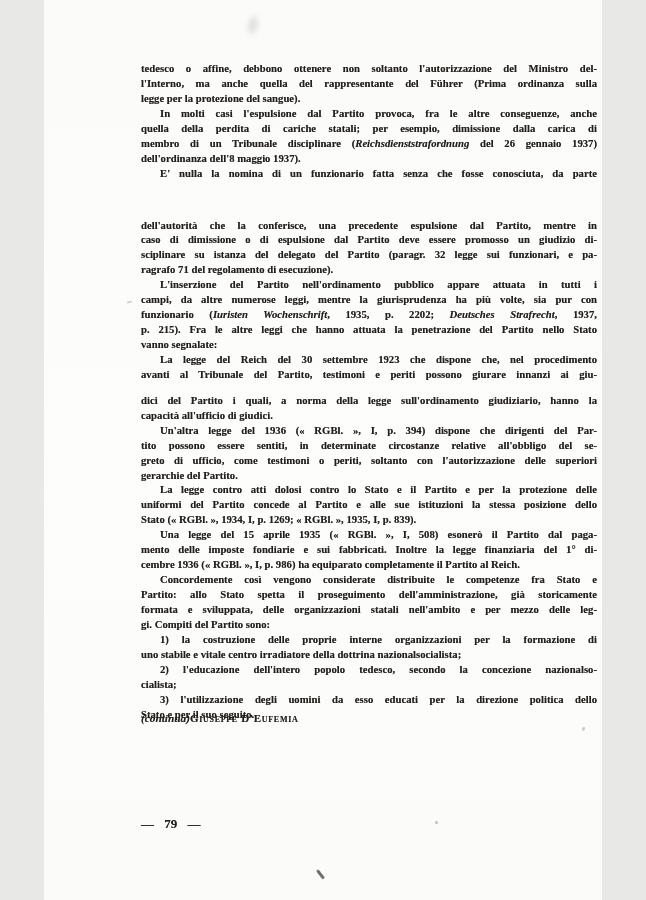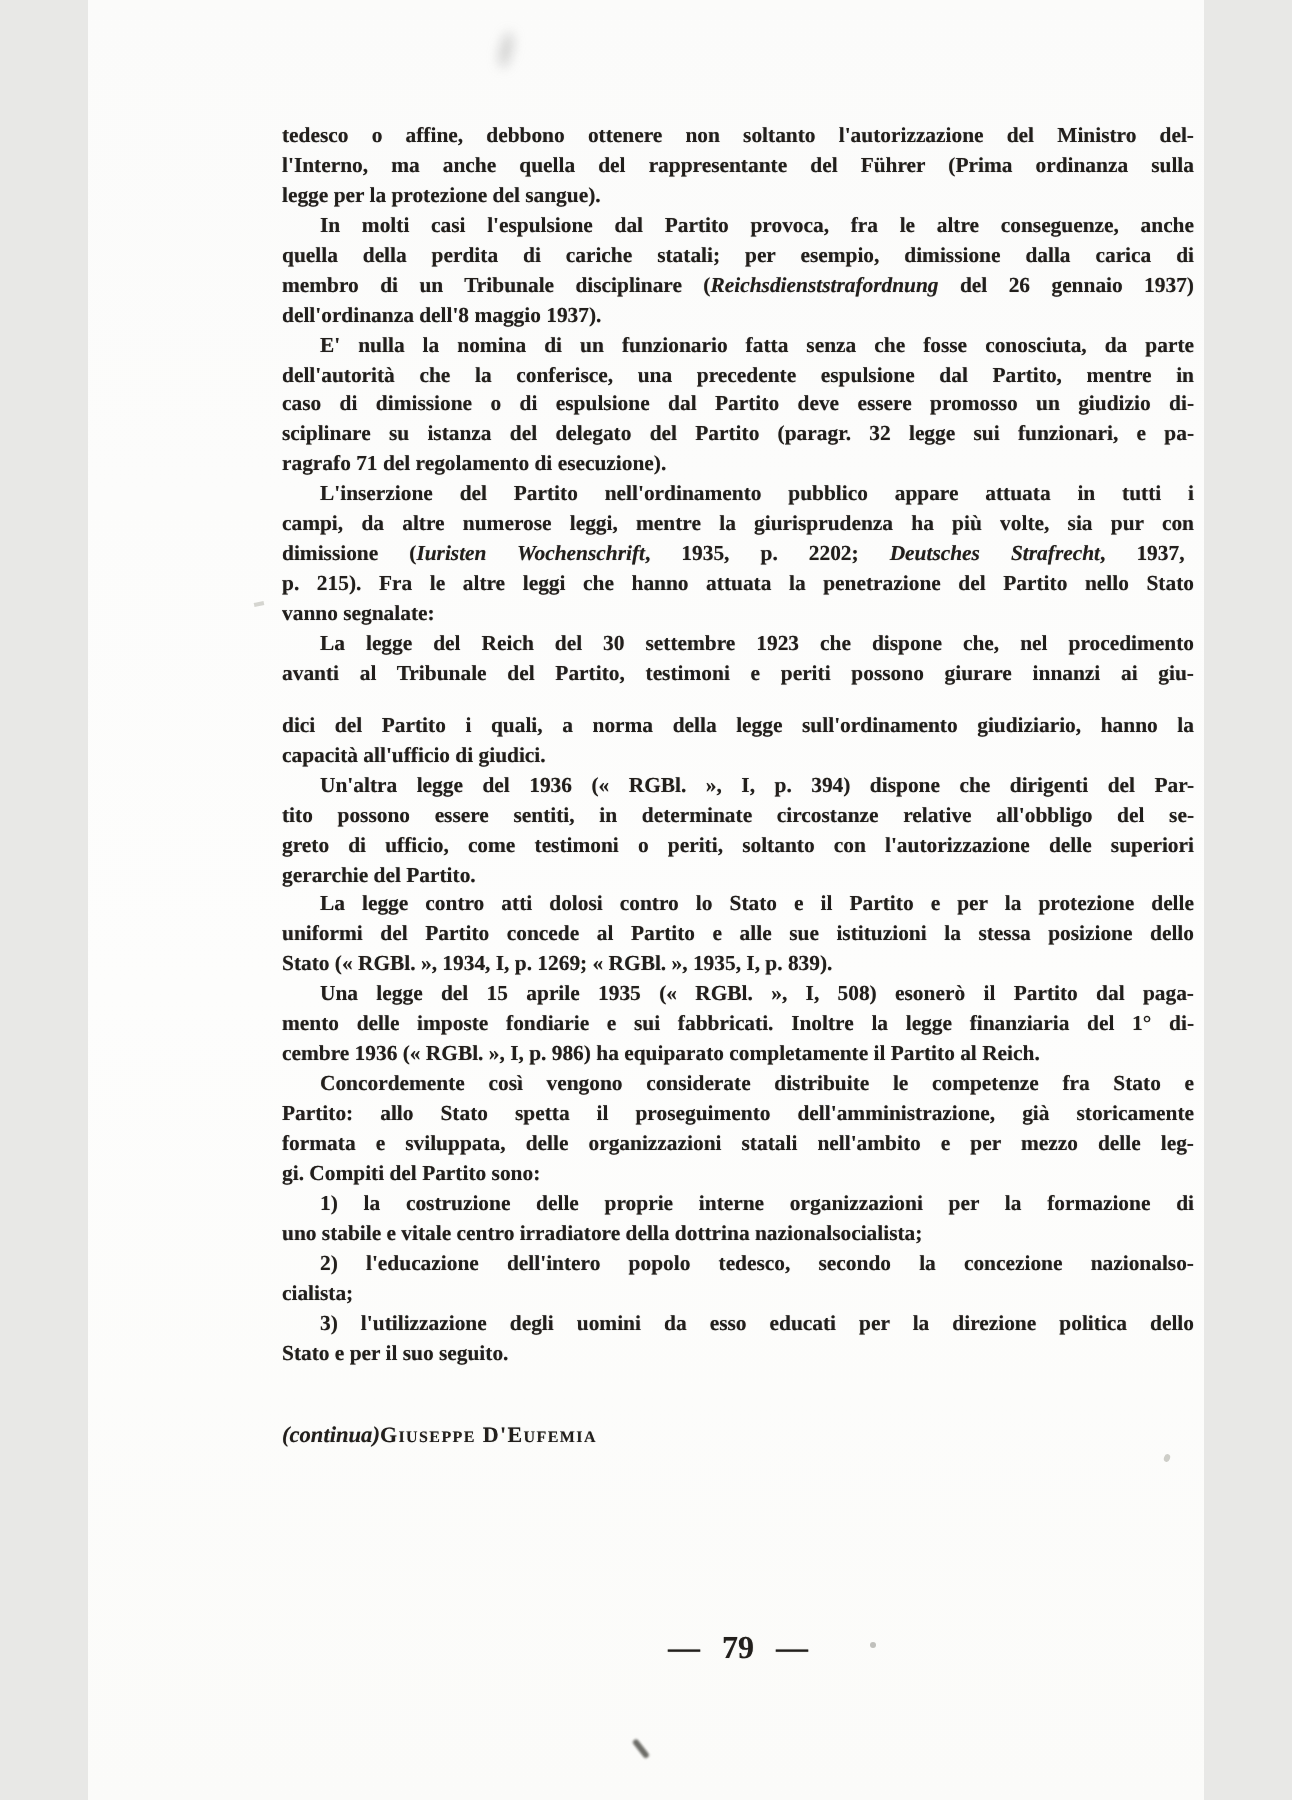--- a/index.html
+++ b/index.html
@@ -23,21 +23,21 @@
   .footer{
     position:absolute;left:97px;top:712px;width:456px;
     display:flex;justify-content:flex-start;align-items:baseline;
     font-size:11.3px;font-weight:700;
     text-shadow:0 0 .4px rgba(34,31,28,.5);
   }
   .cont{font-style:italic;}
   .sig{font-variant:small-caps;letter-spacing:.7px;padding-right:30px;font-size:11px;}
   .pageno{
     position:absolute;left:97px;top:816px;width:456px;
-    text-align:center;font-size:16px;font-weight:700;word-spacing:7px;
+    font-size:13px;font-weight:700;word-spacing:7px;
     text-shadow:0 0 .4px rgba(34,31,28,.5);
   }
   
   .smudge{position:absolute;left:206px;top:16px;width:6px;height:18px;
     background:rgba(140,140,140,.38);border-radius:50%;filter:blur(3px);transform:rotate(12deg);}
   .inkmark{position:absolute;left:275px;top:869px;width:2.5px;height:11px;
     background:#6e6e69;border-radius:2px;transform:rotate(-38deg);filter:blur(.4px);}
   .dot1{position:absolute;left:391px;top:821px;width:3px;height:3px;
     background:#b5b5b0;border-radius:50%;opacity:.85;}
   .dot2{position:absolute;left:538px;top:727px;width:3px;height:4px;
@@ -59,29 +59,29 @@
         <div class="tl last"><span>legge per la protezione del sangue).</span></div>
       </div>
       <div class="para">
         <div class="tl ind" style="word-spacing: 8.16193px;"><span>In molti casi l'espulsione dal Partito provoca, fra le altre conseguenze, anche</span></div>
         <div class="tl" style="word-spacing: 9.78835px;"><span>quella della perdita di cariche statali; per esempio, dimissione dalla carica di</span></div>
         <div class="tl" style="word-spacing: 8.02778px;"><span>membro di un Tribunale disciplinare (</span><i>Reichsdienststrafordnung</i><span> del 26 gennaio 1937)</span></div>
         <div class="tl last"><span>dell'ordinanza dell'8 maggio 1937).</span></div>
       </div>
       <div class="para">
         <div class="tl ind" style="word-spacing: 6.34615px;"><span>E' nulla la nomina di un funzionario fatta senza che fosse conosciuta, da parte</span></div>
-        <div class="tl" style="word-spacing: 9.6625px;"><span>dell'autorità che la conferisce, una precedente espulsione dal Partito, mentre in</span></div>
+        <div class="tl" style="word-spacing: 9.6625px; margin-top: 37px;"><span>dell'autorità che la conferisce, una precedente espulsione dal Partito, mentre in</span></div>
         <div class="tl" style="word-spacing: 6.53606px;"><span>caso di dimissione o di espulsione dal Partito deve essere promosso un giudizio di-</span></div>
         <div class="tl" style="word-spacing: 6.46394px;"><span>sciplinare su istanza del delegato del Partito (paragr. 32 legge sui funzionari, e pa-</span></div>
         <div class="tl last"><span>ragrafo 71 del regolamento di esecuzione).</span></div>
       </div>
       <div class="para">
         <div class="tl ind" style="word-spacing: 10.7413px;"><span>L'inserzione del Partito nell'ordinamento pubblico appare attuata in tutti i</span></div>
         <div class="tl" style="word-spacing: 6.45433px;"><span>campi, da altre numerose leggi, mentre la giurisprudenza ha più volte, sia pur con</span></div>
-        <div class="tl" style="word-spacing: 12.8418px;"><span>dimissione (</span><i>Iuristen Wochenschrift</i><span>, 1935, p. 2202; </span><i>Deutsches Strafrecht</i><span>, 1937,</span></div>
+        <div class="tl" style="word-spacing: 12.8418px;"><span>funzionario (</span><i>Iuristen Wochenschrift</i><span>, 1935, p. 2202; </span><i>Deutsches Strafrecht</i><span>, 1937,</span></div>
         <div class="tl" style="word-spacing: 6.12388px;"><span>p. 215). Fra le altre leggi che hanno attuata la penetrazione del Partito nello Stato</span></div>
         <div class="tl last"><span>vanno segnalate:</span></div>
       </div>
       <div class="para">
         <div class="tl ind" style="word-spacing: 7.82812px;"><span>La legge del Reich del 30 settembre 1923 che dispone che, nel procedimento</span></div>
         <div class="tl" style="word-spacing: 7.69271px;"><span>avanti al Tribunale del Partito, testimoni e periti possono giurare innanzi ai giu-</span></div>
         <div class="tl" style="word-spacing: 7.1224px; margin-top: 11px;"><span>dici del Partito i quali, a norma della legge sull'ordinamento giudiziario, hanno la</span></div>
         <div class="tl last"><span>capacità all'ufficio di giudici.</span></div>
       </div>
       <div class="para">

